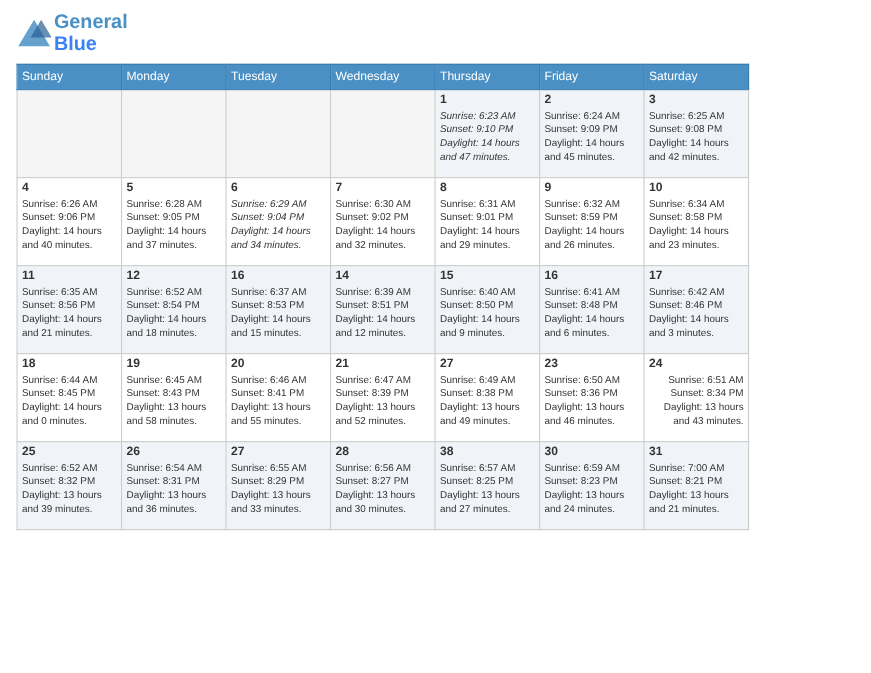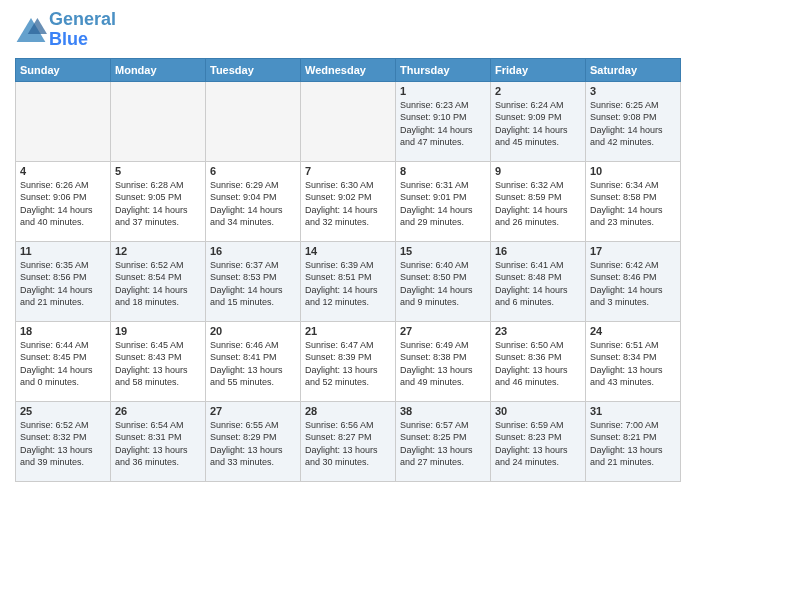--- a/index.html
+++ b/index.html
@@ -52,21 +52,21 @@
     }
     table {
       width: 100%;
       border-collapse: collapse;
       table-layout: fixed;
     }
     th {
       background-color: #4a90c4;
       color: #fff;
       font-size: 11px;
-      font-weight: bold;
+      font-weight: normal;
       padding: 5px 4px;
       text-align: left;
       border: 1px solid #3a7db0;
     }
     td {
       border: 1px solid #ccc;
       vertical-align: top;
       padding: 3px 4px;
       font-size: 9.5px;
       color: #333;
@@ -126,21 +126,21 @@
         </tr>
     </thead>
     <tbody id="calendar-body">
     <tr>
           <td class="empty"></td>
           <td class="empty"></td>
           <td class="empty"></td>
           <td class="empty"></td>
           <td class="shaded">
             <div class="day-number">1</div>
-            <div class="day-info" style="white-space: pre-line;">Sunrise: 6:23 AM
+            <div class="day-info" style="white-space: pre-line; font-style: italic;">Sunrise: 6:23 AM
 Sunset: 9:10 PM
 Daylight: 14 hours
 and 47 minutes.</div>
           </td>
           <td class="shaded">
             <div class="day-number">2</div>
             <div class="day-info" style="white-space: pre-line;">Sunrise: 6:24 AM
 Sunset: 9:09 PM
 Daylight: 14 hours
 and 45 minutes.</div>
@@ -163,21 +163,21 @@
           </td>
           <td>
             <div class="day-number">5</div>
             <div class="day-info" style="white-space: pre-line;">Sunrise: 6:28 AM
 Sunset: 9:05 PM
 Daylight: 14 hours
 and 37 minutes.</div>
           </td>
           <td>
             <div class="day-number">6</div>
-            <div class="day-info" style="white-space: pre-line;">Sunrise: 6:29 AM
+            <div class="day-info" style="white-space: pre-line; font-style: italic;">Sunrise: 6:29 AM
 Sunset: 9:04 PM
 Daylight: 14 hours
 and 34 minutes.</div>
           </td>
           <td>
             <div class="day-number">7</div>
             <div class="day-info" style="white-space: pre-line;">Sunrise: 6:30 AM
 Sunset: 9:02 PM
 Daylight: 14 hours
 and 32 minutes.</div>
@@ -293,21 +293,21 @@
           </td>
           <td>
             <div class="day-number">23</div>
             <div class="day-info" style="white-space: pre-line;">Sunrise: 6:50 AM
 Sunset: 8:36 PM
 Daylight: 13 hours
 and 46 minutes.</div>
           </td>
           <td>
             <div class="day-number">24</div>
-            <div class="day-info" style="white-space: pre-line;">Sunrise: 6:51 AM
+            <div class="day-info" style="white-space: pre-line; text-align: right;">Sunrise: 6:51 AM
 Sunset: 8:34 PM
 Daylight: 13 hours
 and 43 minutes.</div>
           </td>
         </tr>
         <tr>
           <td class="shaded">
             <div class="day-number">25</div>
             <div class="day-info" style="white-space: pre-line;">Sunrise: 6:52 AM
 Sunset: 8:32 PM

